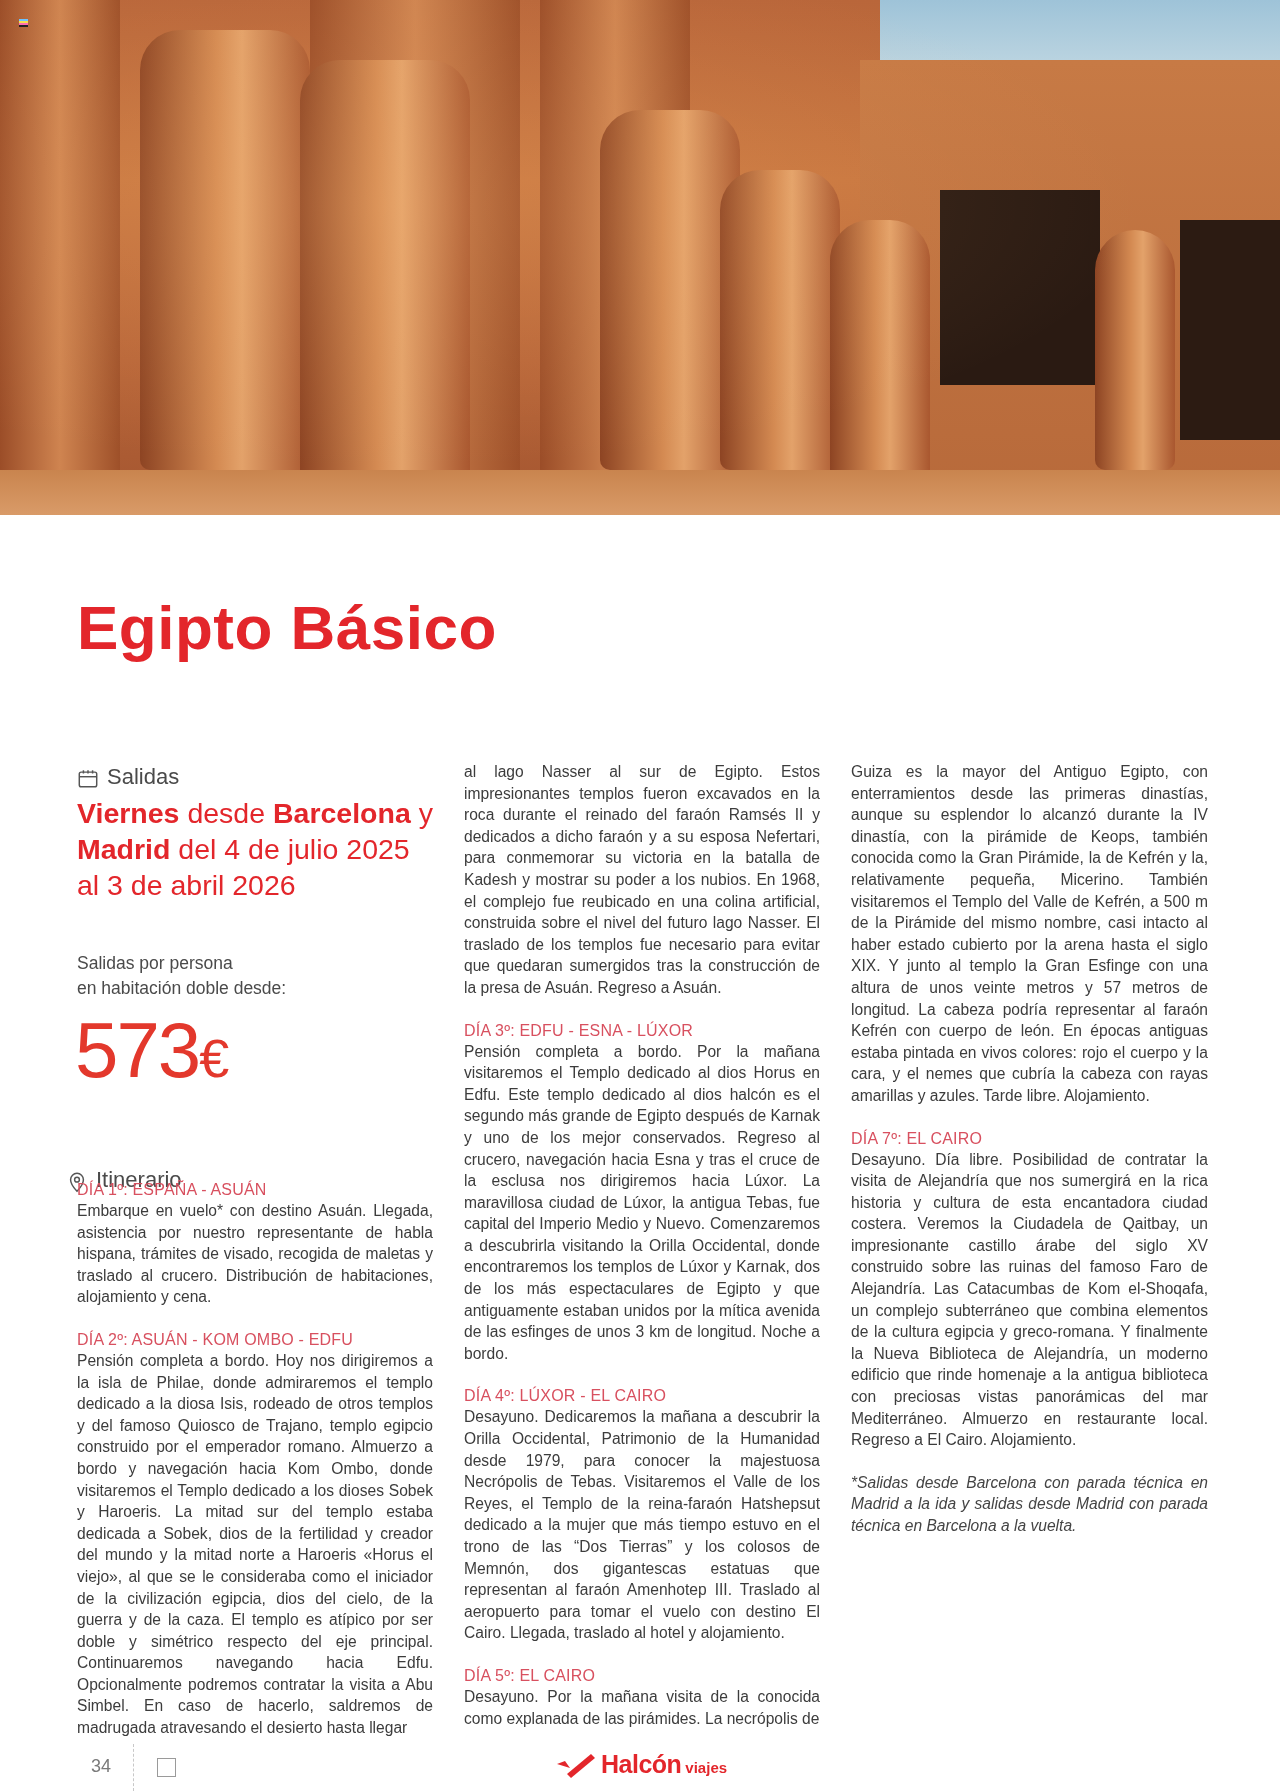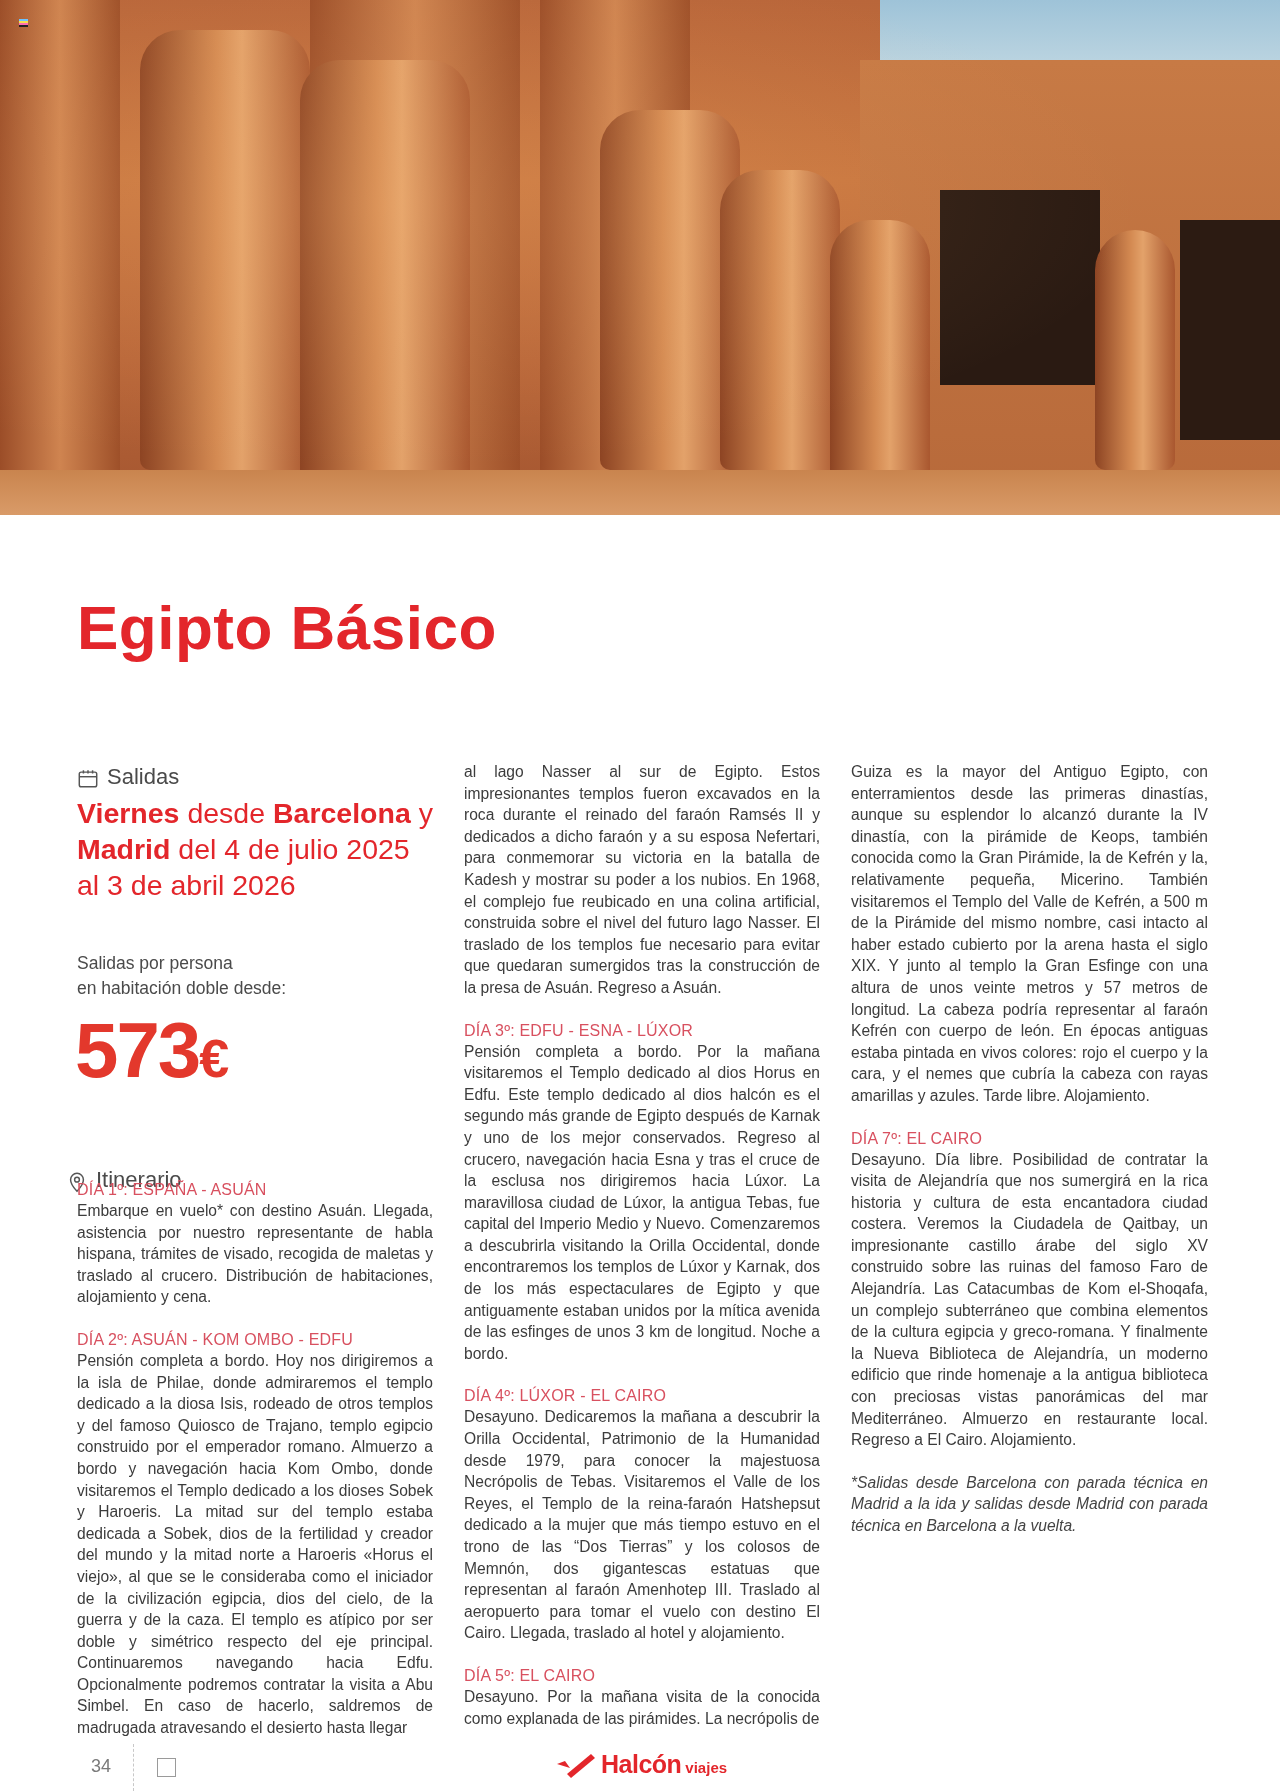--- a/index.html
+++ b/index.html
@@ -33,21 +33,21 @@
   .col1 { left: 77px; width: 356px; }
   .col2 { left: 464px; width: 356px; top: 761px; }
   .col3 { left: 851px; width: 357px; top: 761px; }
 
   .section-head { display: flex; align-items: flex-end; gap: 8px; font-size: 22px; color: #4a4a4a; }
   .section-head svg { width: 22px; height: 22px; }
   .salidas-head { position: absolute; left: 77px; top: 764px; }
   .salidas-text { position: absolute; left: 77px; top: 795px; width: 360px; font-size: 28.5px; line-height: 36px; color: #e3262b; }
   .salidas-text b { font-weight: 700; }
   .price-label { position: absolute; left: 77px; top: 951px; font-size: 17.5px; line-height: 25px; color: #4a4a4a; }
-  .price { position: absolute; left: 75px; top: 1005px; font-size: 78px; font-weight: 700; color: #e3382c; letter-spacing: -2px; }
+  .price { position: absolute; left: 75px; top: 1005px; font-size: 78px; font-weight: 400; color: #e3382c; letter-spacing: -2px; }
   .price .cur { font-size: 54px; }
   .itin-head { position: absolute; left: 66px; top: 1143px; margin-top: 24px; }
 
   .day-title { color: #d8505f; font-size: 16px; line-height: 21px; letter-spacing: 0.2px; }
   .day { margin-bottom: 21px; }
   .note { font-style: italic; color: #444; }
 
   .footer-num { position: absolute; left: 91px; top: 1756px; font-size: 18px; color: #7a7a7a; }
   .footer-sep { position: absolute; left: 133px; top: 1744px; height: 47px; border-left: 1px dashed #c8c8c8; }
   .footer-box { position: absolute; left: 157px; top: 1758px; width: 19px; height: 19px; border: 1px solid #9a9a9a; }

